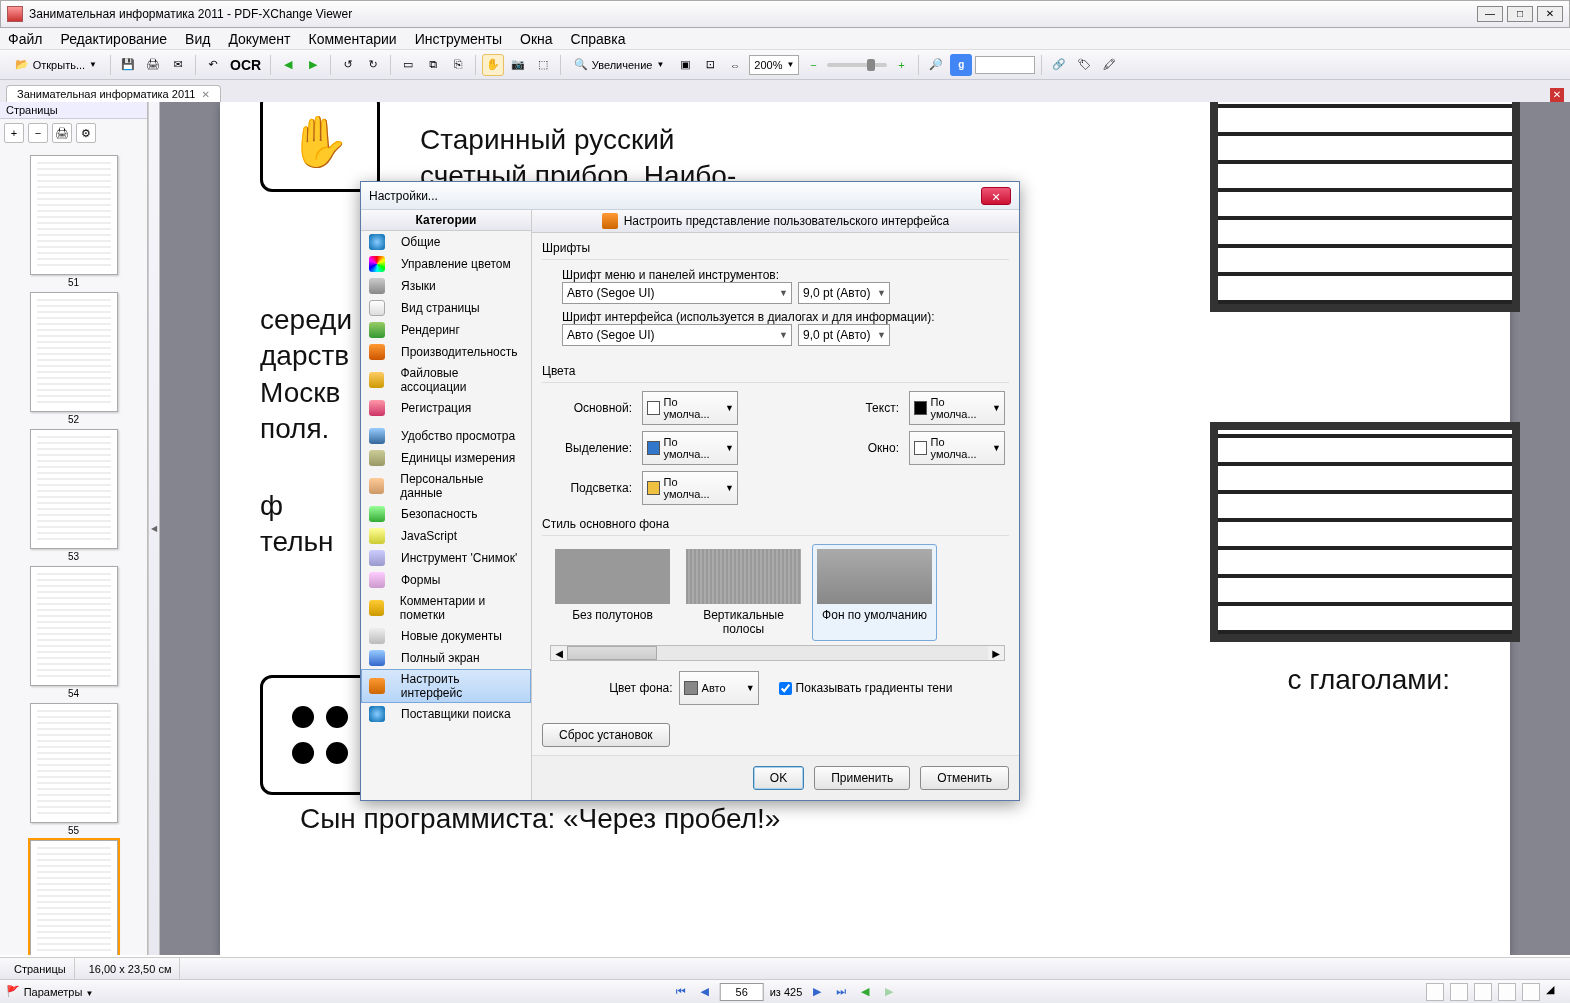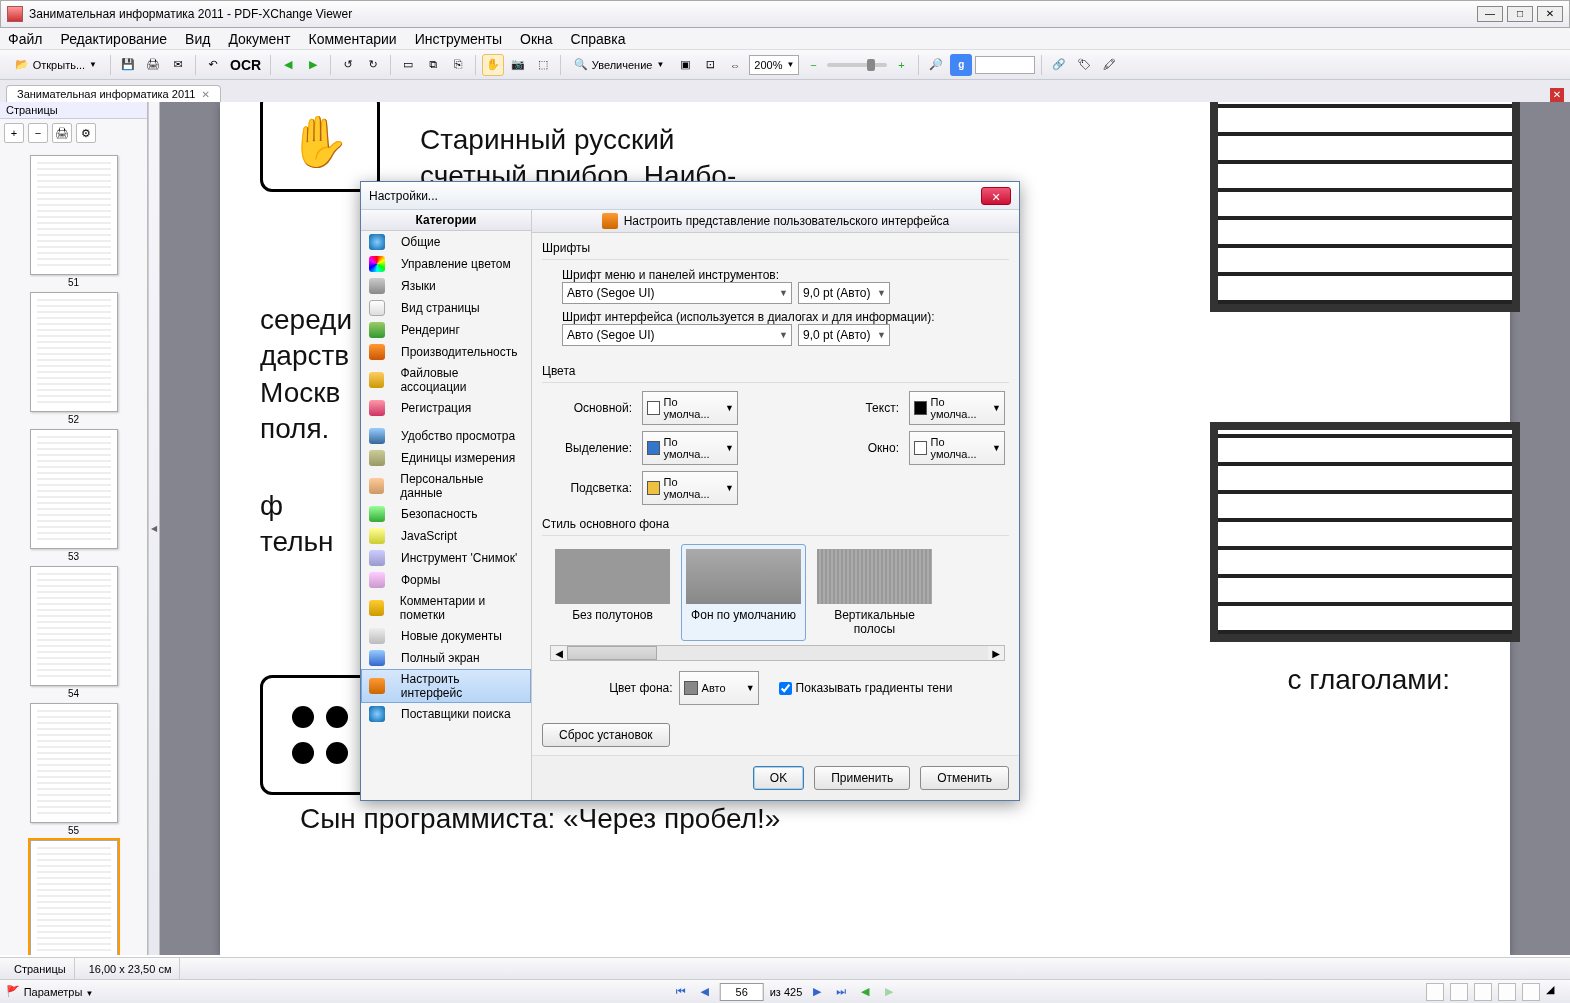--- a/index.html
+++ b/index.html
@@ -456,27 +456,27 @@
         </div>
         
         <div class="group">
           <div class="group-title">Стиль основного фона</div>
           <div class="group-body" style="padding-left:8px">
             <div class="style-row">
               <div class="style-item">
                 <div class="style-sw" style="background:#999"></div>
                 <div>Без полутонов</div>
               </div>
+              <div class="style-item">
+                <div class="style-sw" style="background:repeating-linear-gradient(90deg,#999 0 2px,#aaa 2px 4px)"></div>
+                <div>Вертикальные полосы</div>
+              </div>
               <div class="style-item sel">
                 <div class="style-sw" style="background:linear-gradient(#aaa,#888)"></div>
                 <div>Фон по умолчанию</div>
-              </div>
-              <div class="style-item">
-                <div class="style-sw" style="background:repeating-linear-gradient(90deg,#999 0 2px,#aaa 2px 4px)"></div>
-                <div>Вертикальные полосы</div>
               </div>
             </div>
             <div class="style-scroll">
               <div class="sbtn">◀</div>
                 <div class="strack">
                   <div class="sthumb"></div>
                 </div>
                 <div class="sbtn">▶</div>
             </div>
             <div class="frow" style="justify-content:center;margin-top:10px">

